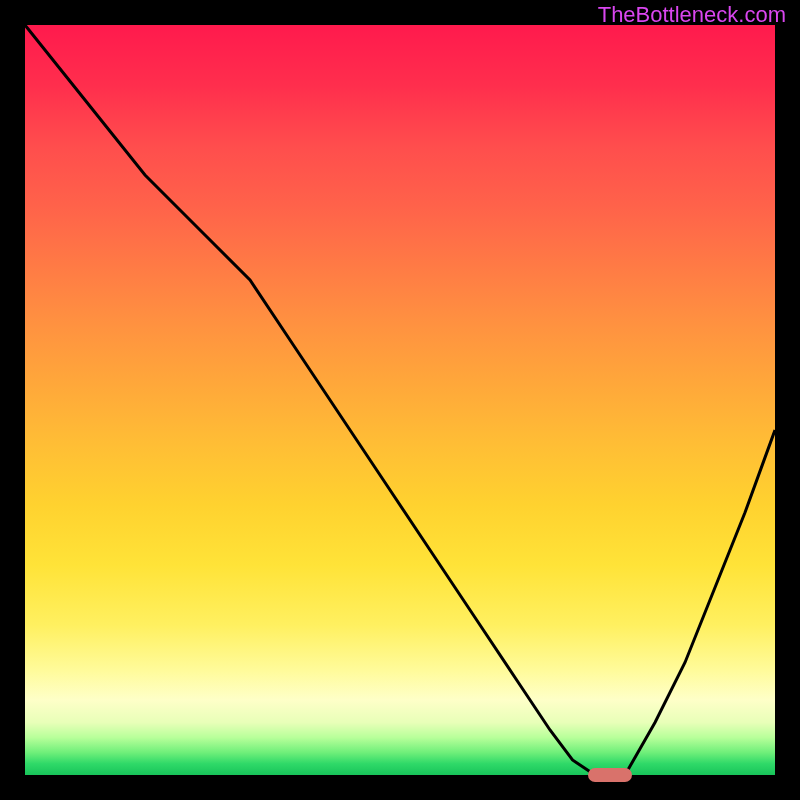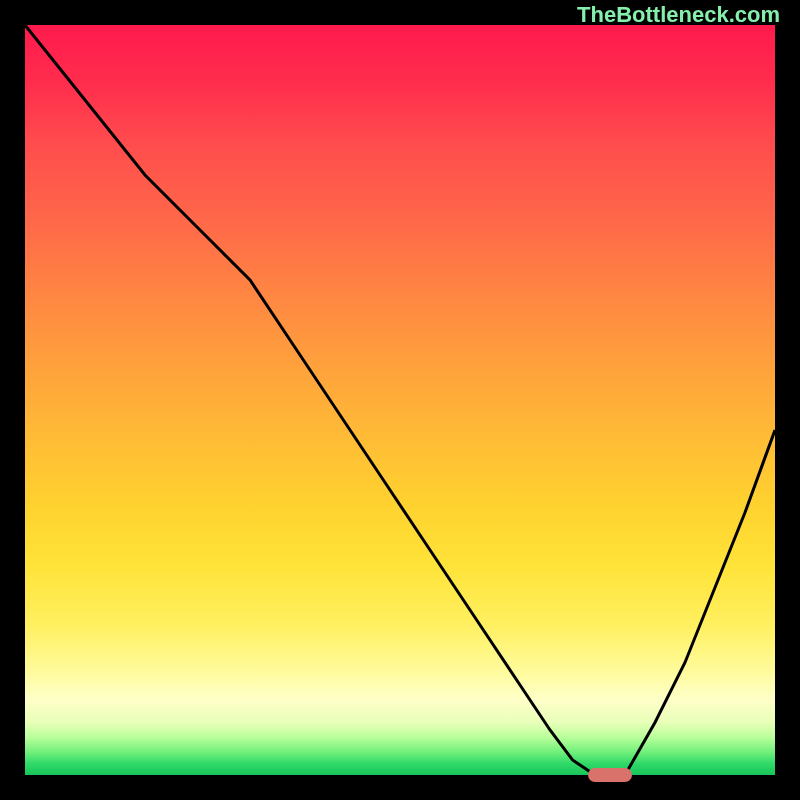--- a/index.html
+++ b/index.html
@@ -6,24 +6,24 @@
   body {
     width: 800px;
     height: 800px;
     background: #000;
     position: relative;
     font-family: Arial, sans-serif;
   }
   .watermark {
     position: absolute;
     top: 2px;
-    right: 20px;
-    color: #86efac;
+    right: 14px;
+    color: #d946ef;
     font-size: 22px;
-    font-weight: bold;
+    font-weight: normal;
     z-index: 10;
   }
   .plot-area {
     position: absolute;
     left: 25px;
     top: 25px;
     width: 750px;
     height: 750px;
   }
   .gradient-bg {

